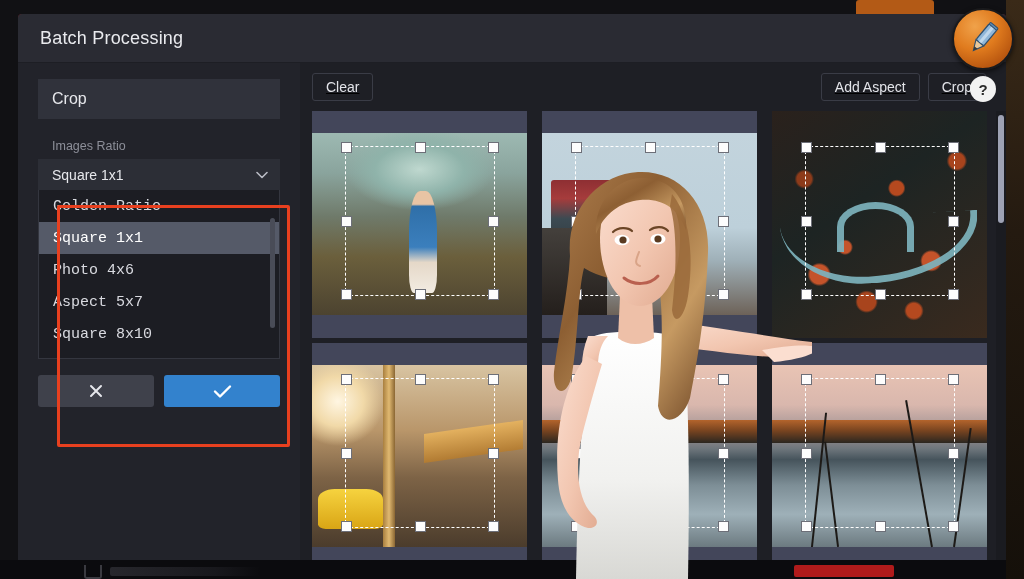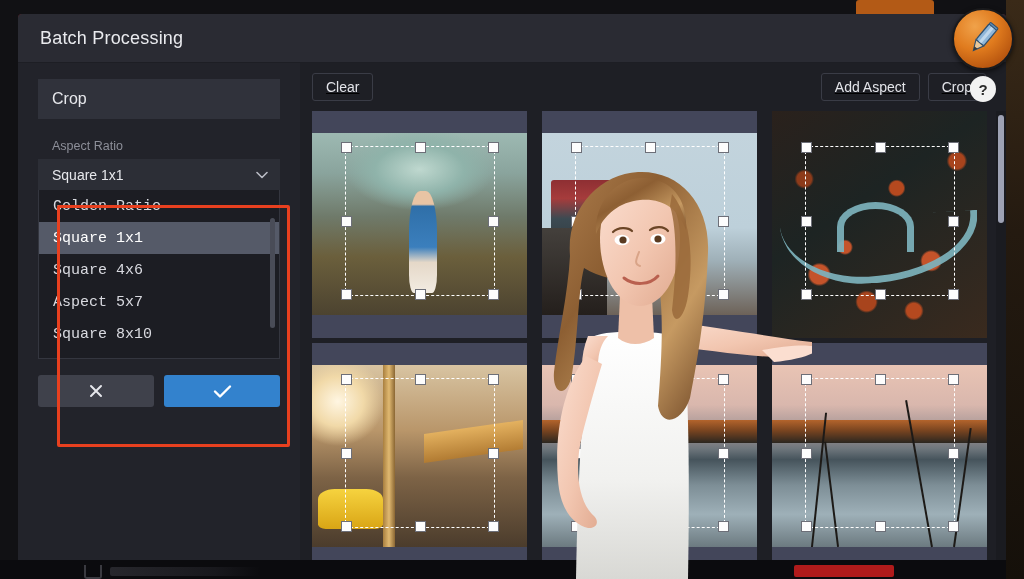--- a/index.html
+++ b/index.html
@@ -496,40 +496,40 @@
   <div id="dialog-body">
 
     <div id="sidebar">
 
       <div id="tool-header">
         <span>Crop</span>
       </div>
 
       <div id="aspect-block">
 
-        <div id="aspect-label">Aspect Ratio</div>
+        <div id="aspect-label">Images Ratio</div>
 
         <div id="aspect-select">
           <span>Square 1x1</span>
           <span class="chev">
             <svg width="12" height="8" viewBox="0 0 12 8" aria-hidden="true">
               <path d="M1 1.5 L6 6.5 L11 1.5" stroke="#b9bbc4" stroke-width="1.6" fill="none" stroke-linecap="round" stroke-linejoin="round"></path>
             </svg>
           </span>
         </div>
 
         <div id="aspect-list">
           <div class="aspect-option">
             <span>Golden Ratio</span>
           </div>
           <div class="aspect-option selected">
             <span>Square 1x1</span>
           </div>
           <div class="aspect-option">
-            <span>Square 4x6</span>
+            <span>Photo 4x6</span>
           </div>
           <div class="aspect-option">
             <span>Aspect 5x7</span>
           </div>
           <div class="aspect-option">
             <span>Square 8x10</span>
           </div>
           <div id="list-bottom-fade"></div>
           <div id="list-scrollbar"></div>
         </div>

